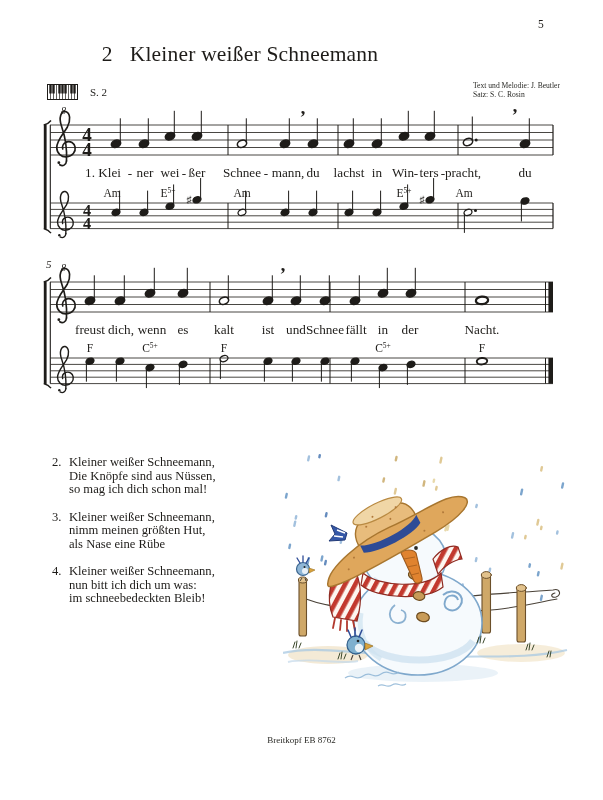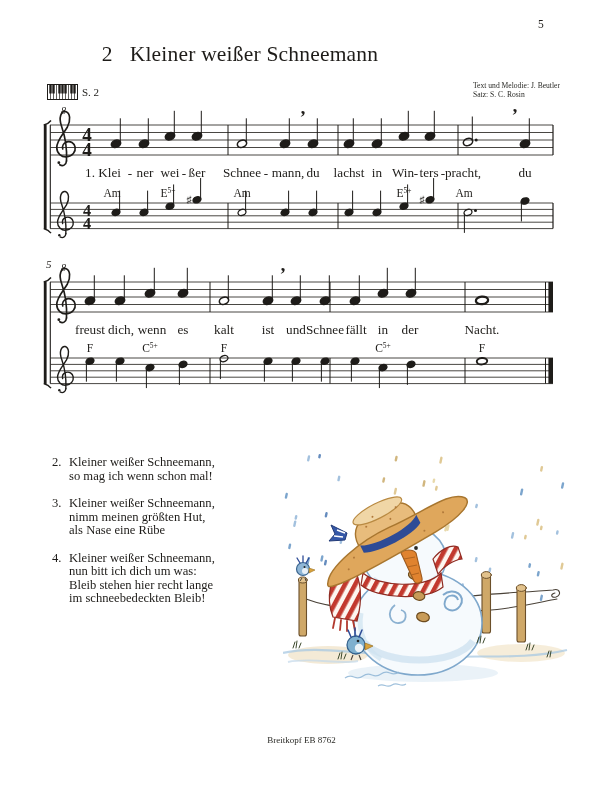--- a/index.html
+++ b/index.html
@@ -4,21 +4,21 @@
 <style>
   html,body{margin:0;padding:0;background:#9a9a9a;}
   .page{position:relative;width:603px;height:800px;background:#ffffff;margin:0 auto;
         font-family:"Liberation Serif",serif;color:#1e1c19;overflow:hidden;}
   .abs{position:absolute;}
   .pagenum{left:538px;top:18px;font-size:11.5px;}
   .title-row{left:0;top:42px;width:480px;text-align:center;font-size:21.5px;letter-spacing:.2px;}
   .title-row .num{margin-right:17px;}
   .kbd-ref{left:47px;top:84px;height:17px;}
   .kbd-ref svg{vertical-align:top;}
-  .kbd-ref .ref{font-size:11px;vertical-align:top;position:relative;top:2px;}
+  .kbd-ref .ref{font-size:11px;margin-left:8px;vertical-align:top;position:relative;top:2px;}
   .credits{right:43px;top:81px;text-align:left;font-size:7.6px;line-height:9.2px;color:#2a2a26;}
   #score-svg{left:0;top:0;}
   #verses{left:52px;top:456px;width:225px;font-size:12.6px;line-height:13.5px;}
   .verse{display:flex;margin-bottom:14px;}
   .verse .vnum{width:17px;flex:0 0 17px;}
   .footer{left:0;top:735px;width:603px;text-align:center;font-size:9px;color:#2a2a26;}
   #illu{left:283px;top:447px;}
   text{font-family:"Liberation Serif",serif;}
   .lyr{font-size:13.2px;}
   .chord{font-size:11.5px;}
@@ -433,37 +433,37 @@
         <path d="M 65.84 388.72 C 65.52 392.24 62.64 393.52 60.08 391.92" fill="none" stroke="#1e1c19" stroke-width="1.4080000000000001" stroke-linecap="round"></path>
         <circle cx="59.312" cy="390.128" r="1.2160000000000002" fill="#1e1c19"></circle>
       </g>
     </svg>
 
   <div id="verses" class="abs">
       <div class="verse">
         <div class="vnum">2.</div>
         <div>
           <div>Kleiner weißer Schneemann,</div>
-          <div>so mag ich wenn schon mal!</div>
+          <div>Die Knöpfe sind aus Nüssen,</div>
+          <div>so mag ich dich schon mal!</div>
         </div>
       </div>
       <div class="verse">
         <div class="vnum">3.</div>
         <div>
           <div>Kleiner weißer Schneemann,</div>
           <div>nimm meinen größten Hut,</div>
           <div>als Nase eine Rübe</div>
         </div>
       </div>
       <div class="verse">
         <div class="vnum">4.</div>
         <div>
           <div>Kleiner weißer Schneemann,</div>
           <div>nun bitt ich dich um was:</div>
-          <div>Bleib stehen hier recht lange</div>
           <div>im schneebedeckten Bleib!</div>
         </div>
       </div>
     </div>
 
   <svg id="illu" class="abs" width="287" height="243" viewBox="0 0 287 243">
     <defs>
       <pattern id="scarfStripes" width="9" height="9" patternUnits="userSpaceOnUse" patternTransform="rotate(28)">
         <rect width="9" height="9" fill="#fdf6f0"></rect>
         <rect width="4.6" height="9" fill="#c2392e"></rect>

